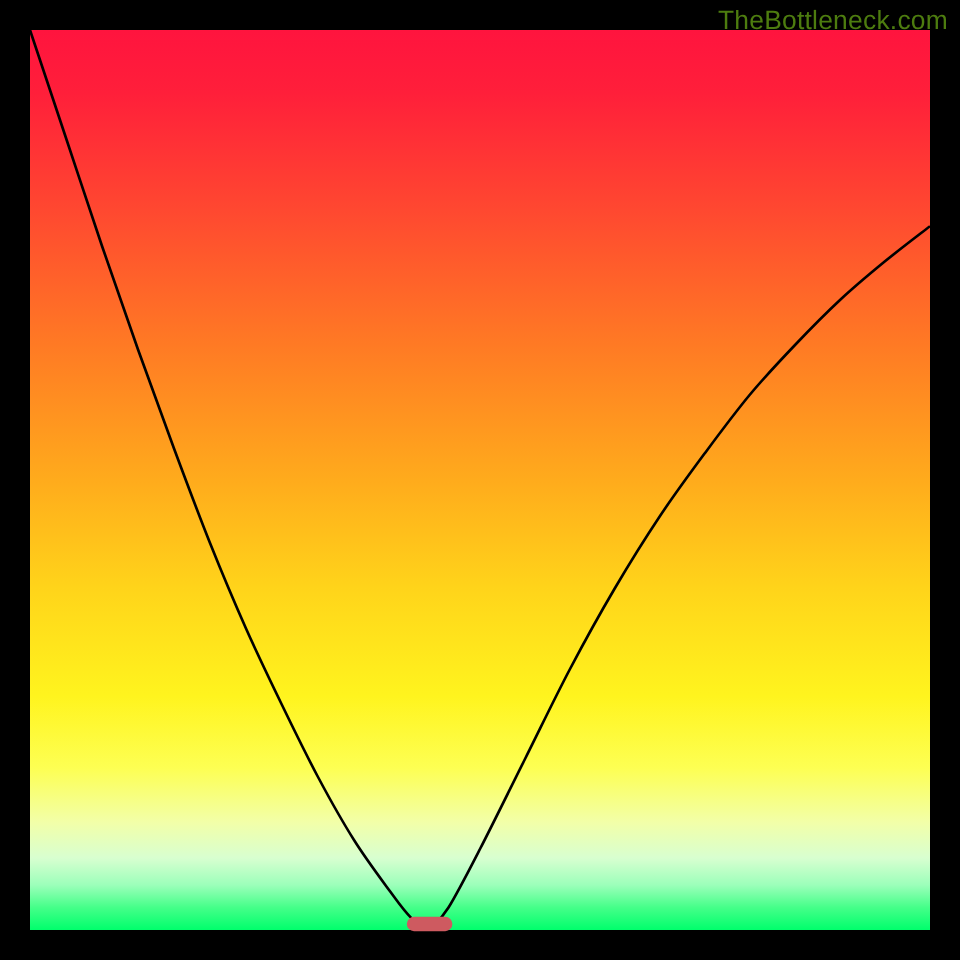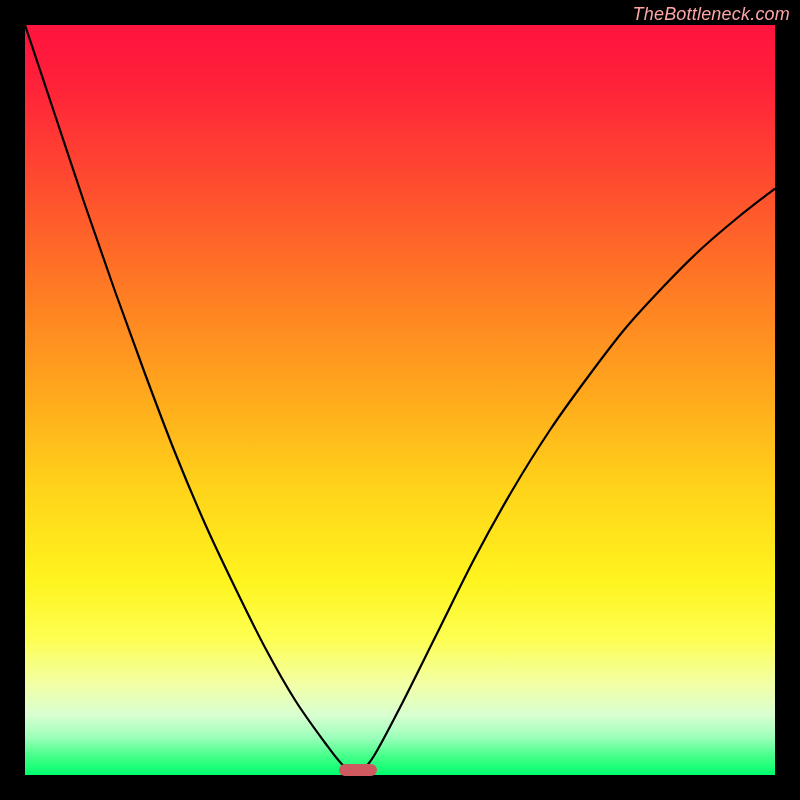--- a/index.html
+++ b/index.html
@@ -58,24 +58,23 @@
   }
   .marker {
     position: absolute;
     background: #ce5a60;
     border-radius: 8px;
   }
   .watermark {
     position: absolute;
     top: 4px;
     right: 10px;
-    color: #fca5a5;
-    font-size: 18px;
+    color: #4d7c0f;
+    font-size: 22px;
     letter-spacing: 0.2px;
-    font-style: italic;
   }
 </style>
 </head>
 <body>
 
 <div class="frame">
   <div class="plot-area">
     <div class="gradient"></div>
 
     <svg class="curves" viewBox="0 0 750 750" preserveAspectRatio="none">

